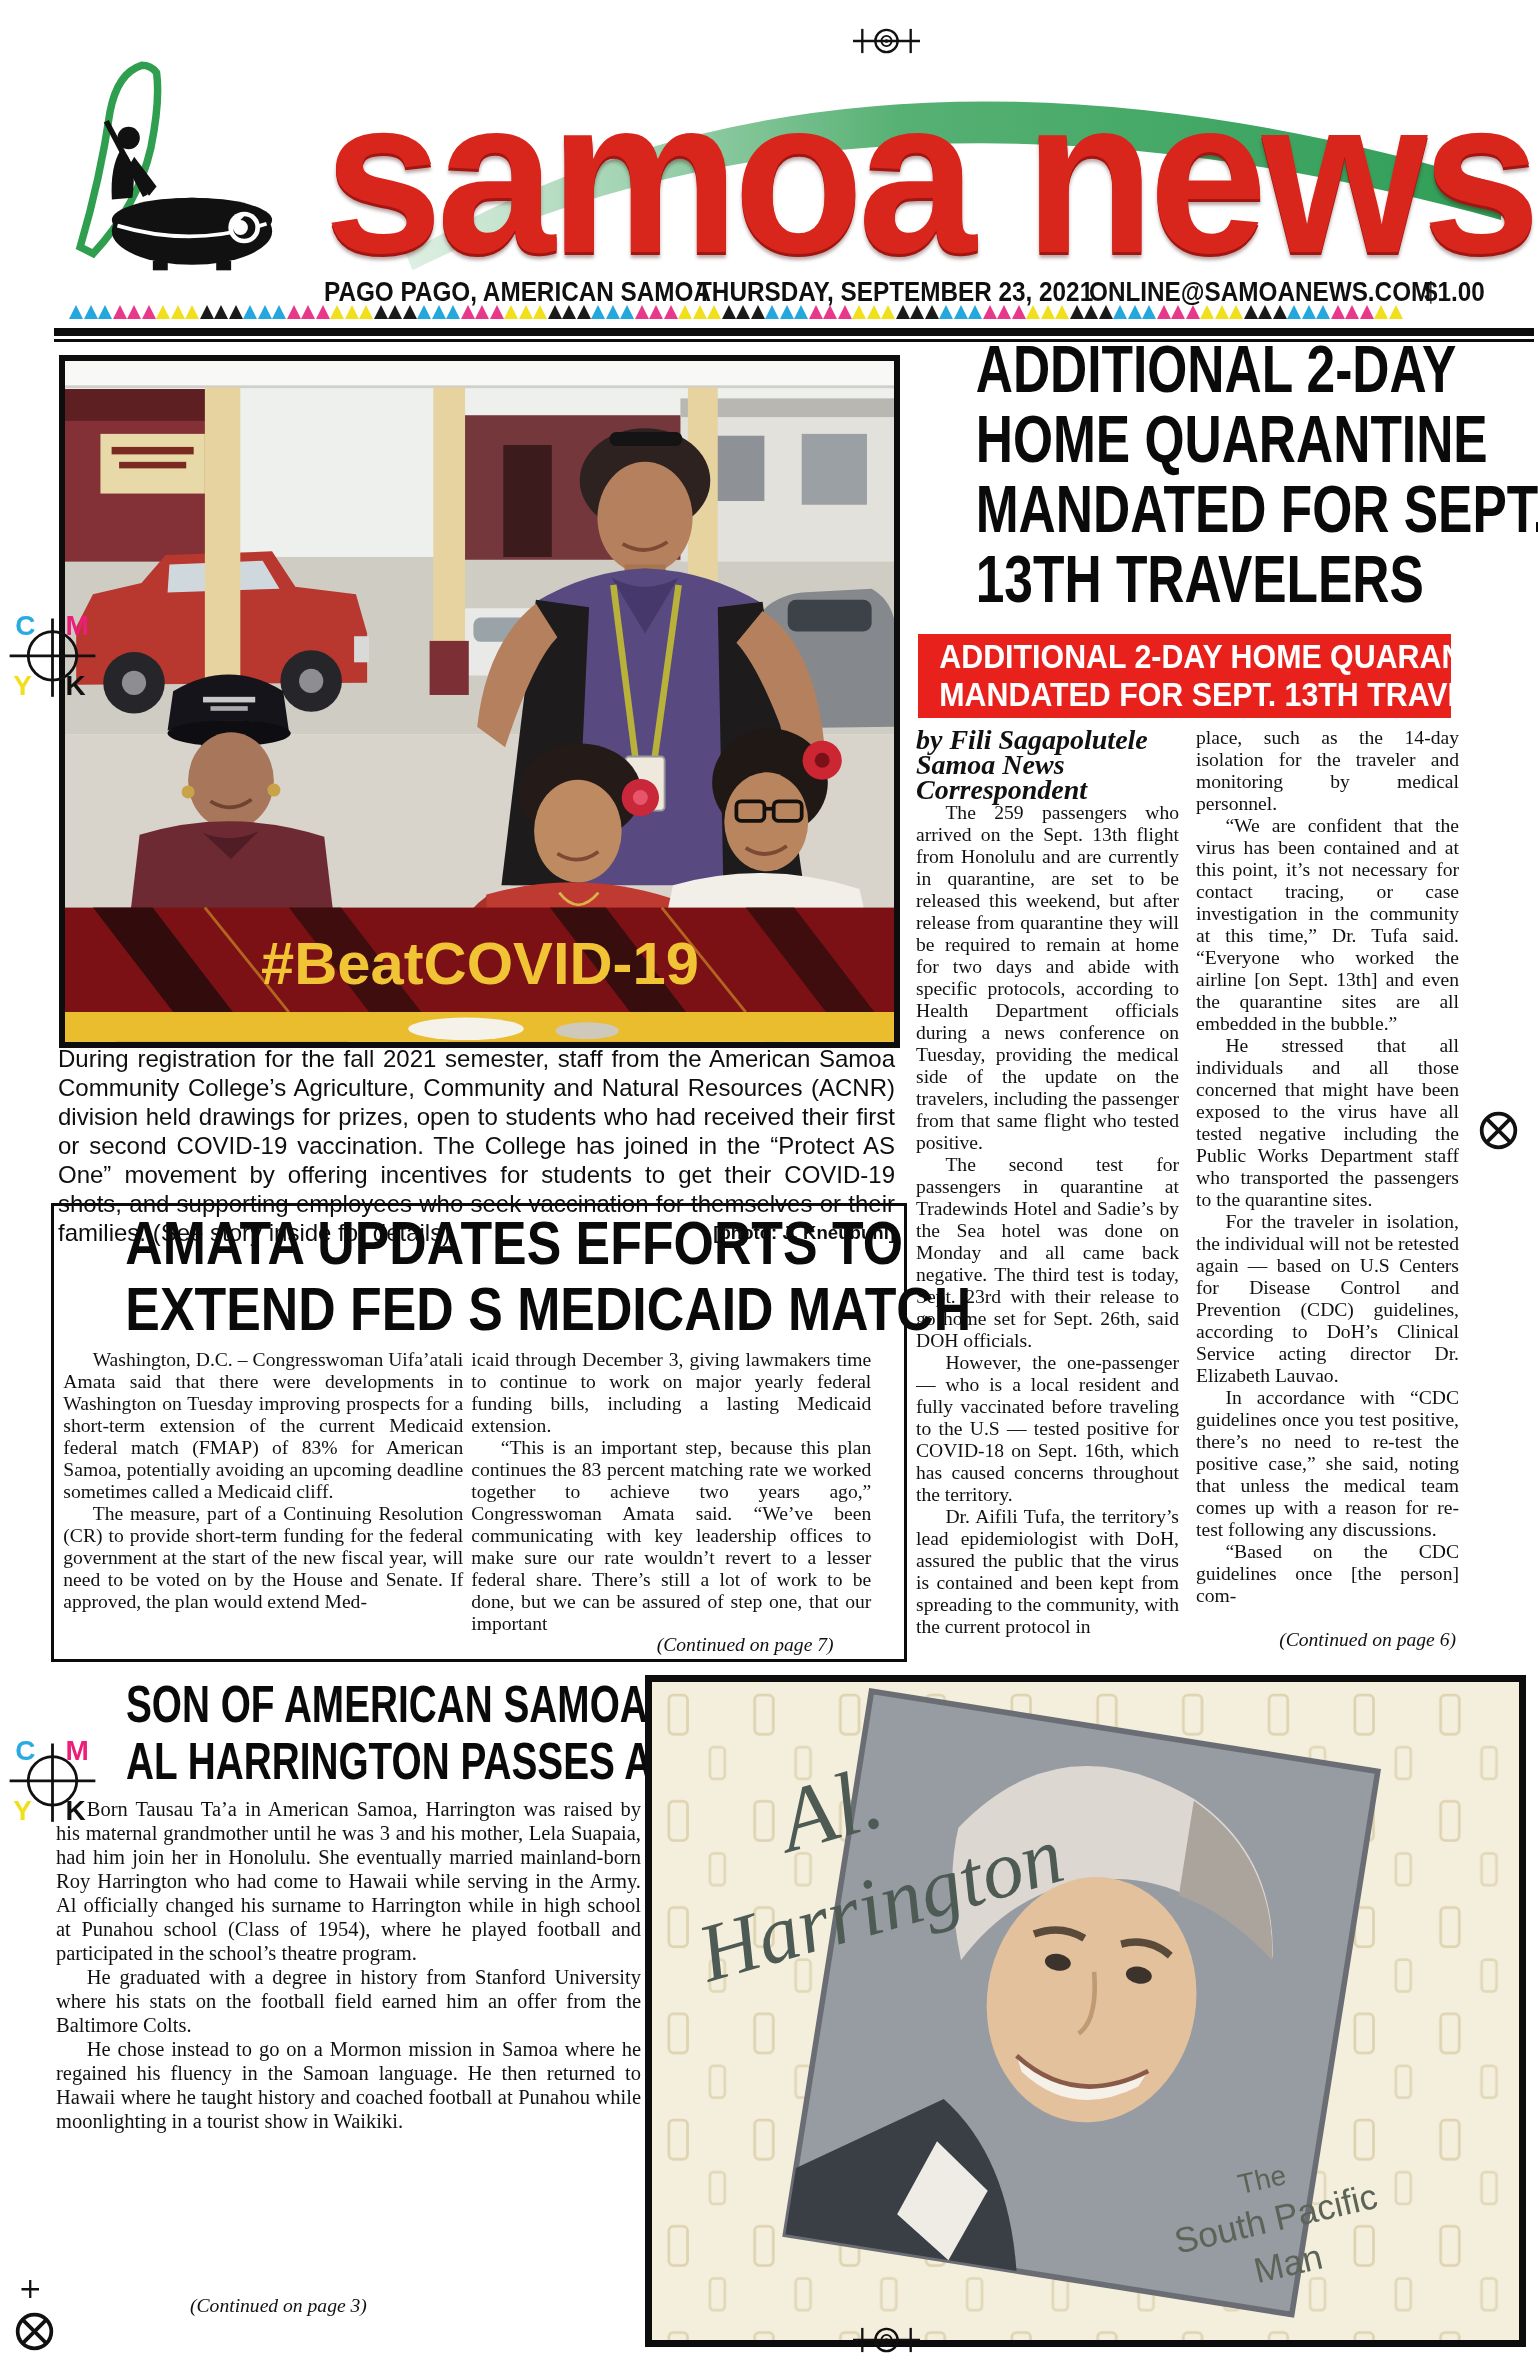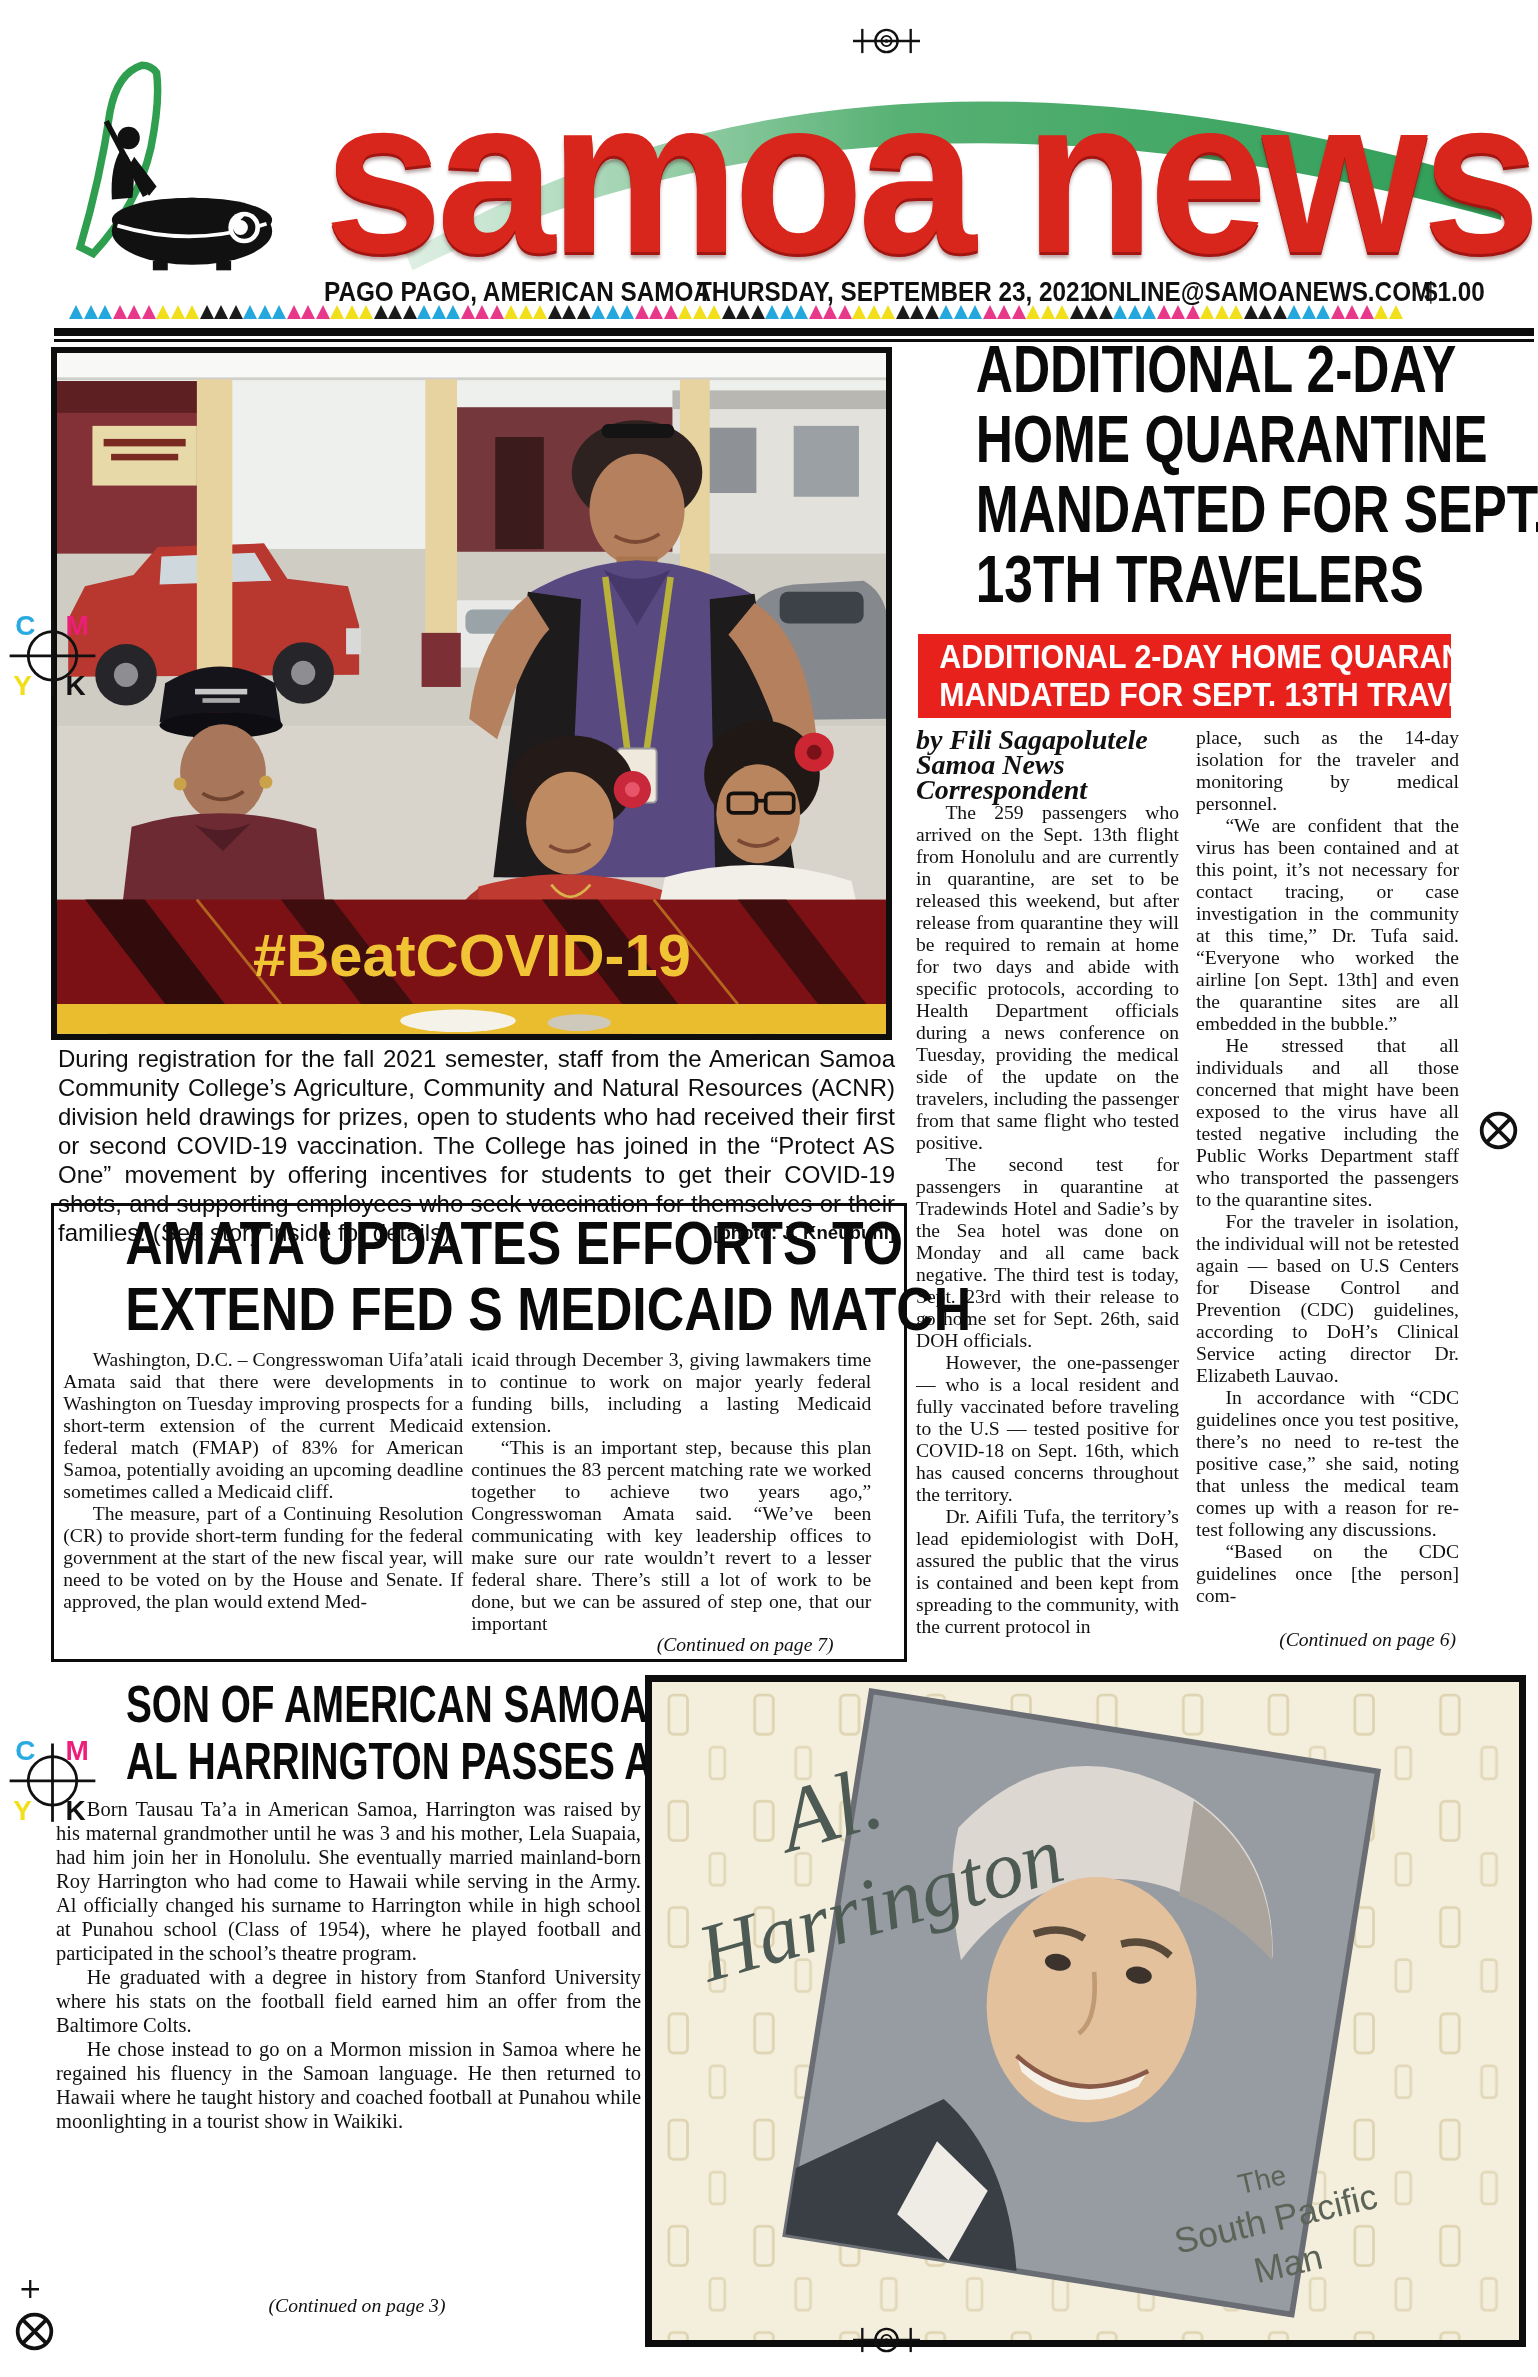--- a/index.html
+++ b/index.html
@@ -52,21 +52,21 @@
   .a-headline > div{font-size:61px;line-height:66px;transform:scaleX(.85);transform-origin:center;}
   .a-cols{display:flex;gap:8px;margin-top:7.5px;height:296px;overflow:hidden;}
   .a-col{width:400px;}
   .a-continued{right:70px;bottom:3.7px;position:absolute;}
 
   
   .h-headline{left:56px;top:1676px;width:583px;}
   .h-headline > div{font-size:51px;line-height:57px;transform:scaleX(.76);transform-origin:center;}
   .h-body{left:56px;top:1797px;width:585px;height:496px;overflow:hidden;}
   .h-body p{font-size:20.5px;line-height:24px;}
-  .h-continued{left:208px;top:2295px;width:298px;text-align:center;}
+  .h-continued{left:190px;top:2295px;width:298px;text-align:left;}
   .h-photo{left:645px;top:1675px;width:867px;height:658px;border:7.5px solid #0d0d0d;background:#f4efdd;}
 
   
   .reg-mark{z-index:5;}
   .plus-mark{font-family:"DejaVu Sans",sans-serif;font-size:28px;color:#111;line-height:1;}
 </style>
 </head>
 <body>
 
 <div class="page">
@@ -112,21 +112,21 @@
     <span style="left:324px;">PAGO PAGO, AMERICAN SAMOA</span>
     <span style="left:697px;">THURSDAY, SEPTEMBER 23, 2021</span>
     <span style="left:1089px;">ONLINE@SAMOANEWS.COM</span>
     <span style="left:1424px;">$1.00</span>
   </div>
 
   <div class="triangle-strip"><span class="tri" style="border-bottom-color: rgb(35, 167, 221);"></span><span class="tri" style="border-bottom-color: rgb(35, 167, 221);"></span><span class="tri" style="border-bottom-color: rgb(35, 167, 221);"></span><span class="tri" style="border-bottom-color: rgb(232, 56, 138);"></span><span class="tri" style="border-bottom-color: rgb(232, 56, 138);"></span><span class="tri" style="border-bottom-color: rgb(232, 56, 138);"></span><span class="tri" style="border-bottom-color: rgb(242, 223, 28);"></span><span class="tri" style="border-bottom-color: rgb(242, 223, 28);"></span><span class="tri" style="border-bottom-color: rgb(242, 223, 28);"></span><span class="tri" style="border-bottom-color: rgb(26, 26, 26);"></span><span class="tri" style="border-bottom-color: rgb(26, 26, 26);"></span><span class="tri" style="border-bottom-color: rgb(26, 26, 26);"></span><span class="tri" style="border-bottom-color: rgb(35, 167, 221);"></span><span class="tri" style="border-bottom-color: rgb(35, 167, 221);"></span><span class="tri" style="border-bottom-color: rgb(35, 167, 221);"></span><span class="tri" style="border-bottom-color: rgb(232, 56, 138);"></span><span class="tri" style="border-bottom-color: rgb(232, 56, 138);"></span><span class="tri" style="border-bottom-color: rgb(232, 56, 138);"></span><span class="tri" style="border-bottom-color: rgb(242, 223, 28);"></span><span class="tri" style="border-bottom-color: rgb(242, 223, 28);"></span><span class="tri" style="border-bottom-color: rgb(242, 223, 28);"></span><span class="tri" style="border-bottom-color: rgb(26, 26, 26);"></span><span class="tri" style="border-bottom-color: rgb(26, 26, 26);"></span><span class="tri" style="border-bottom-color: rgb(26, 26, 26);"></span><span class="tri" style="border-bottom-color: rgb(35, 167, 221);"></span><span class="tri" style="border-bottom-color: rgb(35, 167, 221);"></span><span class="tri" style="border-bottom-color: rgb(35, 167, 221);"></span><span class="tri" style="border-bottom-color: rgb(232, 56, 138);"></span><span class="tri" style="border-bottom-color: rgb(232, 56, 138);"></span><span class="tri" style="border-bottom-color: rgb(232, 56, 138);"></span><span class="tri" style="border-bottom-color: rgb(242, 223, 28);"></span><span class="tri" style="border-bottom-color: rgb(242, 223, 28);"></span><span class="tri" style="border-bottom-color: rgb(242, 223, 28);"></span><span class="tri" style="border-bottom-color: rgb(26, 26, 26);"></span><span class="tri" style="border-bottom-color: rgb(26, 26, 26);"></span><span class="tri" style="border-bottom-color: rgb(26, 26, 26);"></span><span class="tri" style="border-bottom-color: rgb(35, 167, 221);"></span><span class="tri" style="border-bottom-color: rgb(35, 167, 221);"></span><span class="tri" style="border-bottom-color: rgb(35, 167, 221);"></span><span class="tri" style="border-bottom-color: rgb(232, 56, 138);"></span><span class="tri" style="border-bottom-color: rgb(232, 56, 138);"></span><span class="tri" style="border-bottom-color: rgb(232, 56, 138);"></span><span class="tri" style="border-bottom-color: rgb(242, 223, 28);"></span><span class="tri" style="border-bottom-color: rgb(242, 223, 28);"></span><span class="tri" style="border-bottom-color: rgb(242, 223, 28);"></span><span class="tri" style="border-bottom-color: rgb(26, 26, 26);"></span><span class="tri" style="border-bottom-color: rgb(26, 26, 26);"></span><span class="tri" style="border-bottom-color: rgb(26, 26, 26);"></span><span class="tri" style="border-bottom-color: rgb(35, 167, 221);"></span><span class="tri" style="border-bottom-color: rgb(35, 167, 221);"></span><span class="tri" style="border-bottom-color: rgb(35, 167, 221);"></span><span class="tri" style="border-bottom-color: rgb(232, 56, 138);"></span><span class="tri" style="border-bottom-color: rgb(232, 56, 138);"></span><span class="tri" style="border-bottom-color: rgb(232, 56, 138);"></span><span class="tri" style="border-bottom-color: rgb(242, 223, 28);"></span><span class="tri" style="border-bottom-color: rgb(242, 223, 28);"></span><span class="tri" style="border-bottom-color: rgb(242, 223, 28);"></span><span class="tri" style="border-bottom-color: rgb(26, 26, 26);"></span><span class="tri" style="border-bottom-color: rgb(26, 26, 26);"></span><span class="tri" style="border-bottom-color: rgb(26, 26, 26);"></span><span class="tri" style="border-bottom-color: rgb(35, 167, 221);"></span><span class="tri" style="border-bottom-color: rgb(35, 167, 221);"></span><span class="tri" style="border-bottom-color: rgb(35, 167, 221);"></span><span class="tri" style="border-bottom-color: rgb(232, 56, 138);"></span><span class="tri" style="border-bottom-color: rgb(232, 56, 138);"></span><span class="tri" style="border-bottom-color: rgb(232, 56, 138);"></span><span class="tri" style="border-bottom-color: rgb(242, 223, 28);"></span><span class="tri" style="border-bottom-color: rgb(242, 223, 28);"></span><span class="tri" style="border-bottom-color: rgb(242, 223, 28);"></span><span class="tri" style="border-bottom-color: rgb(26, 26, 26);"></span><span class="tri" style="border-bottom-color: rgb(26, 26, 26);"></span><span class="tri" style="border-bottom-color: rgb(26, 26, 26);"></span><span class="tri" style="border-bottom-color: rgb(35, 167, 221);"></span><span class="tri" style="border-bottom-color: rgb(35, 167, 221);"></span><span class="tri" style="border-bottom-color: rgb(35, 167, 221);"></span><span class="tri" style="border-bottom-color: rgb(232, 56, 138);"></span><span class="tri" style="border-bottom-color: rgb(232, 56, 138);"></span><span class="tri" style="border-bottom-color: rgb(232, 56, 138);"></span><span class="tri" style="border-bottom-color: rgb(242, 223, 28);"></span><span class="tri" style="border-bottom-color: rgb(242, 223, 28);"></span><span class="tri" style="border-bottom-color: rgb(242, 223, 28);"></span><span class="tri" style="border-bottom-color: rgb(26, 26, 26);"></span><span class="tri" style="border-bottom-color: rgb(26, 26, 26);"></span><span class="tri" style="border-bottom-color: rgb(26, 26, 26);"></span><span class="tri" style="border-bottom-color: rgb(35, 167, 221);"></span><span class="tri" style="border-bottom-color: rgb(35, 167, 221);"></span><span class="tri" style="border-bottom-color: rgb(35, 167, 221);"></span><span class="tri" style="border-bottom-color: rgb(232, 56, 138);"></span><span class="tri" style="border-bottom-color: rgb(232, 56, 138);"></span><span class="tri" style="border-bottom-color: rgb(232, 56, 138);"></span><span class="tri" style="border-bottom-color: rgb(242, 223, 28);"></span><span class="tri" style="border-bottom-color: rgb(242, 223, 28);"></span></div>
   <div class="rule-thick"></div>
   <div class="rule-thin"></div>
 
-  <figure class="abs lead-photo" style="margin:0;">
+  <figure class="abs lead-photo" style="margin:8px;">
     <svg width="829" height="681" viewBox="0 0 889 730">
 
       <rect x="0" y="0" width="889" height="730" fill="#eef0ee"></rect>
       <rect x="0" y="0" width="889" height="26" fill="#f8f8f6"></rect>
       <rect x="0" y="26" width="889" height="3" fill="#cfcfcb"></rect>
       <rect x="0" y="210" width="889" height="190" fill="#cfccc4"></rect>
       <rect x="0" y="400" width="889" height="330" fill="#d8d4cc"></rect>
 
       <rect x="0" y="30" width="175" height="185" fill="#833136"></rect>
       <rect x="0" y="30" width="175" height="34" fill="#5e1f23"></rect>

